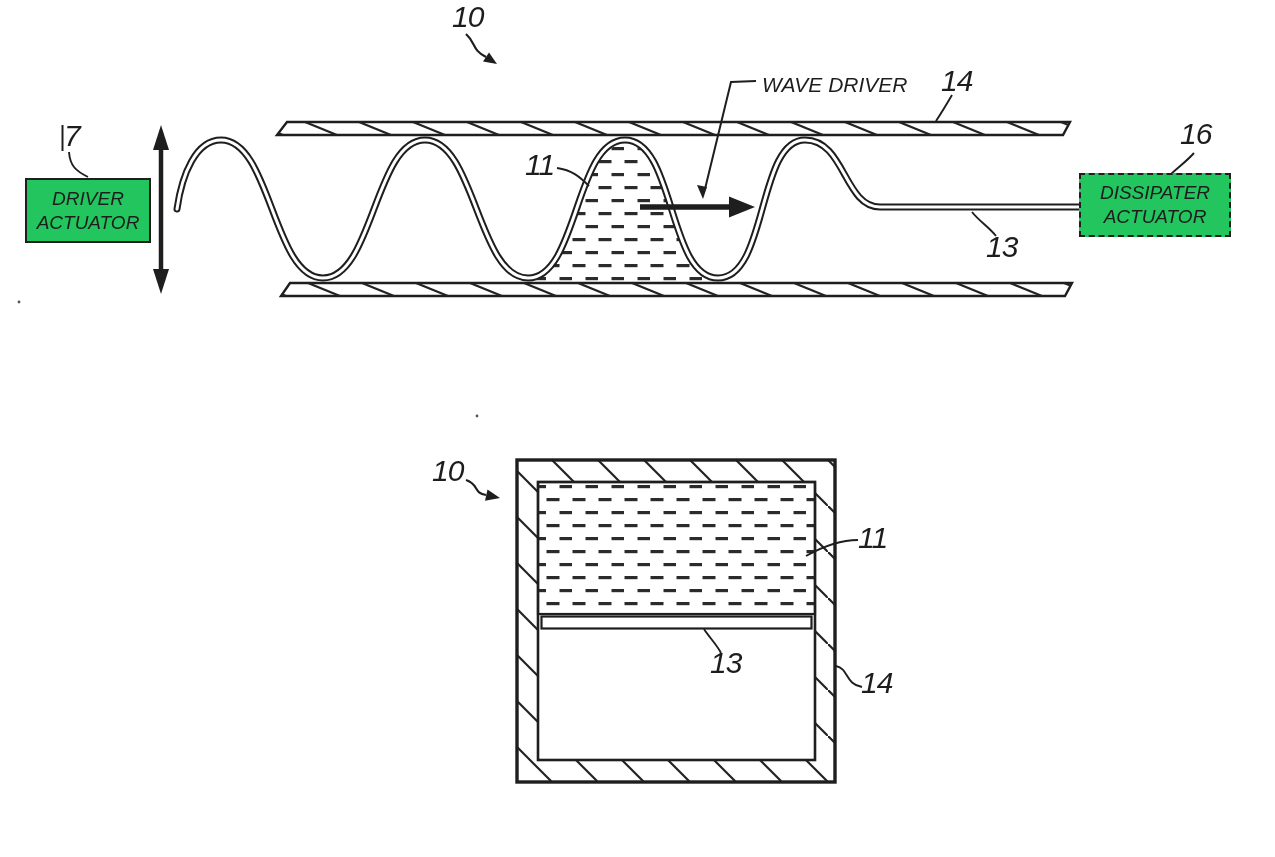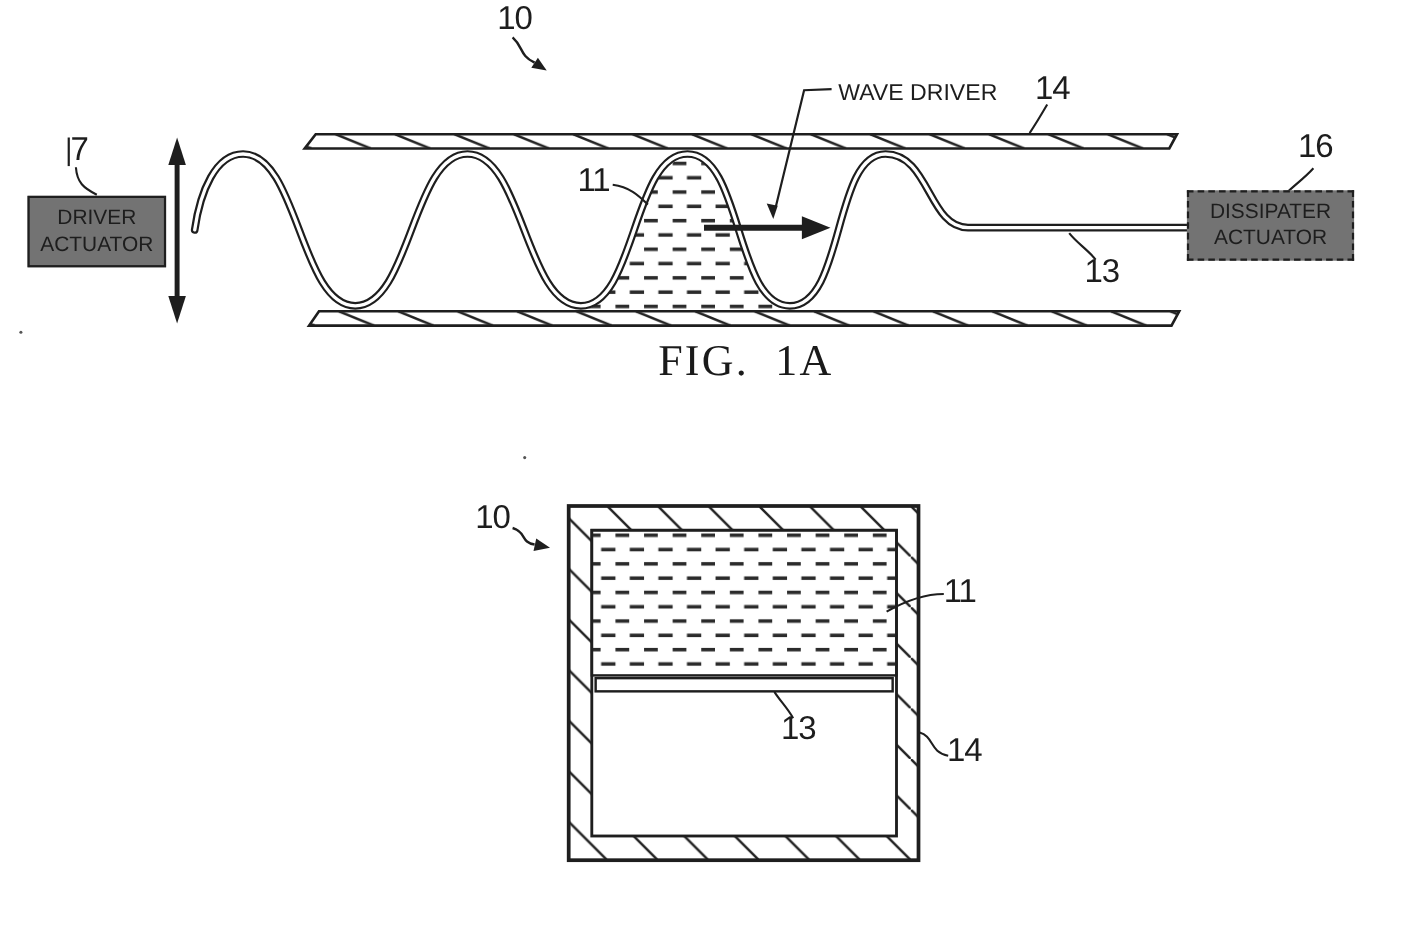--- a/index.html
+++ b/index.html
@@ -1,38 +1,38 @@
 <!DOCTYPE html>
 <html><head>
 <meta charset="utf-8">
 <style>
   html,body{margin:0;padding:0;background:#ffffff;}
   .canvas{
     position:relative;width:1275px;height:857px;background:#ffffff;
-    font-family:"Liberation Sans",sans-serif;color:#1d1d1d;overflow:hidden;
+    font-family:"Liberation Sans",sans-serif;color:#1d1d1d;overflow:hidden;font-style:italic;
   }
   .layer{position:absolute;left:0;top:0;}
   .ref{
     position:absolute;font-size:30px;letter-spacing:-1px;color:#1d1d1d;
     white-space:nowrap;line-height:1;
   }
   .smalltext{
     position:absolute;font-size:21px;letter-spacing:0px;color:#1d1d1d;
     white-space:nowrap;line-height:1;
   }
   .caption{
     position:absolute;width:260px;text-align:center;
     font-family:"Liberation Serif","DejaVu Serif",serif;
     font-size:40px;letter-spacing:2px;word-spacing:12px;color:#1a1a1a;
     white-space:nowrap;line-height:1;
   }
   .actuator-box{
     position:absolute;display:flex;flex-direction:column;align-items:center;
     justify-content:center;text-align:center;font-size:19px;line-height:1.25;
-    color:#1d1d1d;background:#737373;box-sizing:border-box;
+    color:#1d1d1d;background:#22c55e;box-sizing:border-box;
   }
   .solid-box{border:2.5px solid #1f1f1f;}
   .dashed-box{border:2.5px dashed #1f1f1f;}
 </style>
 </head>
 <body>
 
 <div class="canvas">
 
   <svg class="layer" width="1275" height="857" viewBox="0 0 1275 857">
@@ -160,21 +160,20 @@
   <div class="actuator-box solid-box" style="left:25px;top:178px;width:126px;height:65px;">
     <span>DRIVER</span>
     <span>ACTUATOR</span>
   </div>
 
   <div class="actuator-box dashed-box" style="left:1079px;top:173px;width:152px;height:64px;">
     <span>DISSIPATER</span>
     <span>ACTUATOR</span>
   </div>
 
-  <div class="caption" style="left:548px;top:308px;">FIG. 1A</div>
 
   <div class="ref" style="left:432px;top:456px;">10</div>
   <div class="ref" style="left:858px;top:523px;">11</div>
   <div class="ref" style="left:710px;top:648px;">13</div>
   <div class="ref" style="left:861px;top:668px;">14</div>
 
 
 </div>
 
 </body></html>

